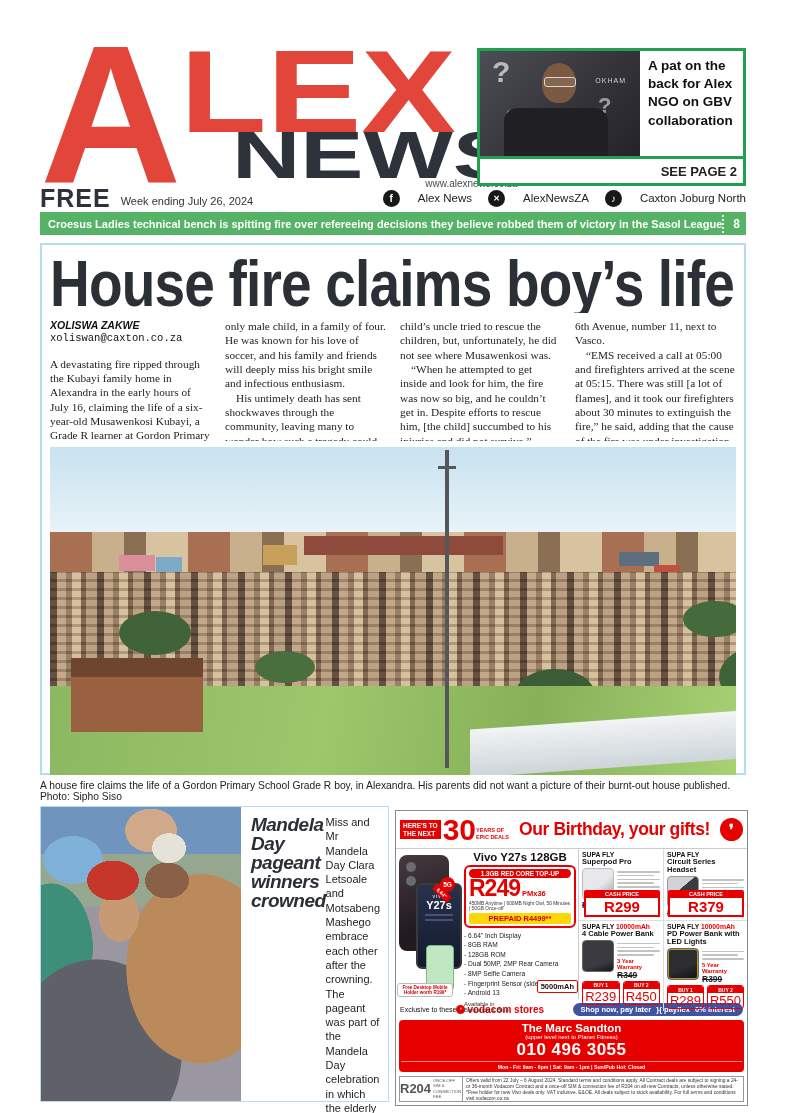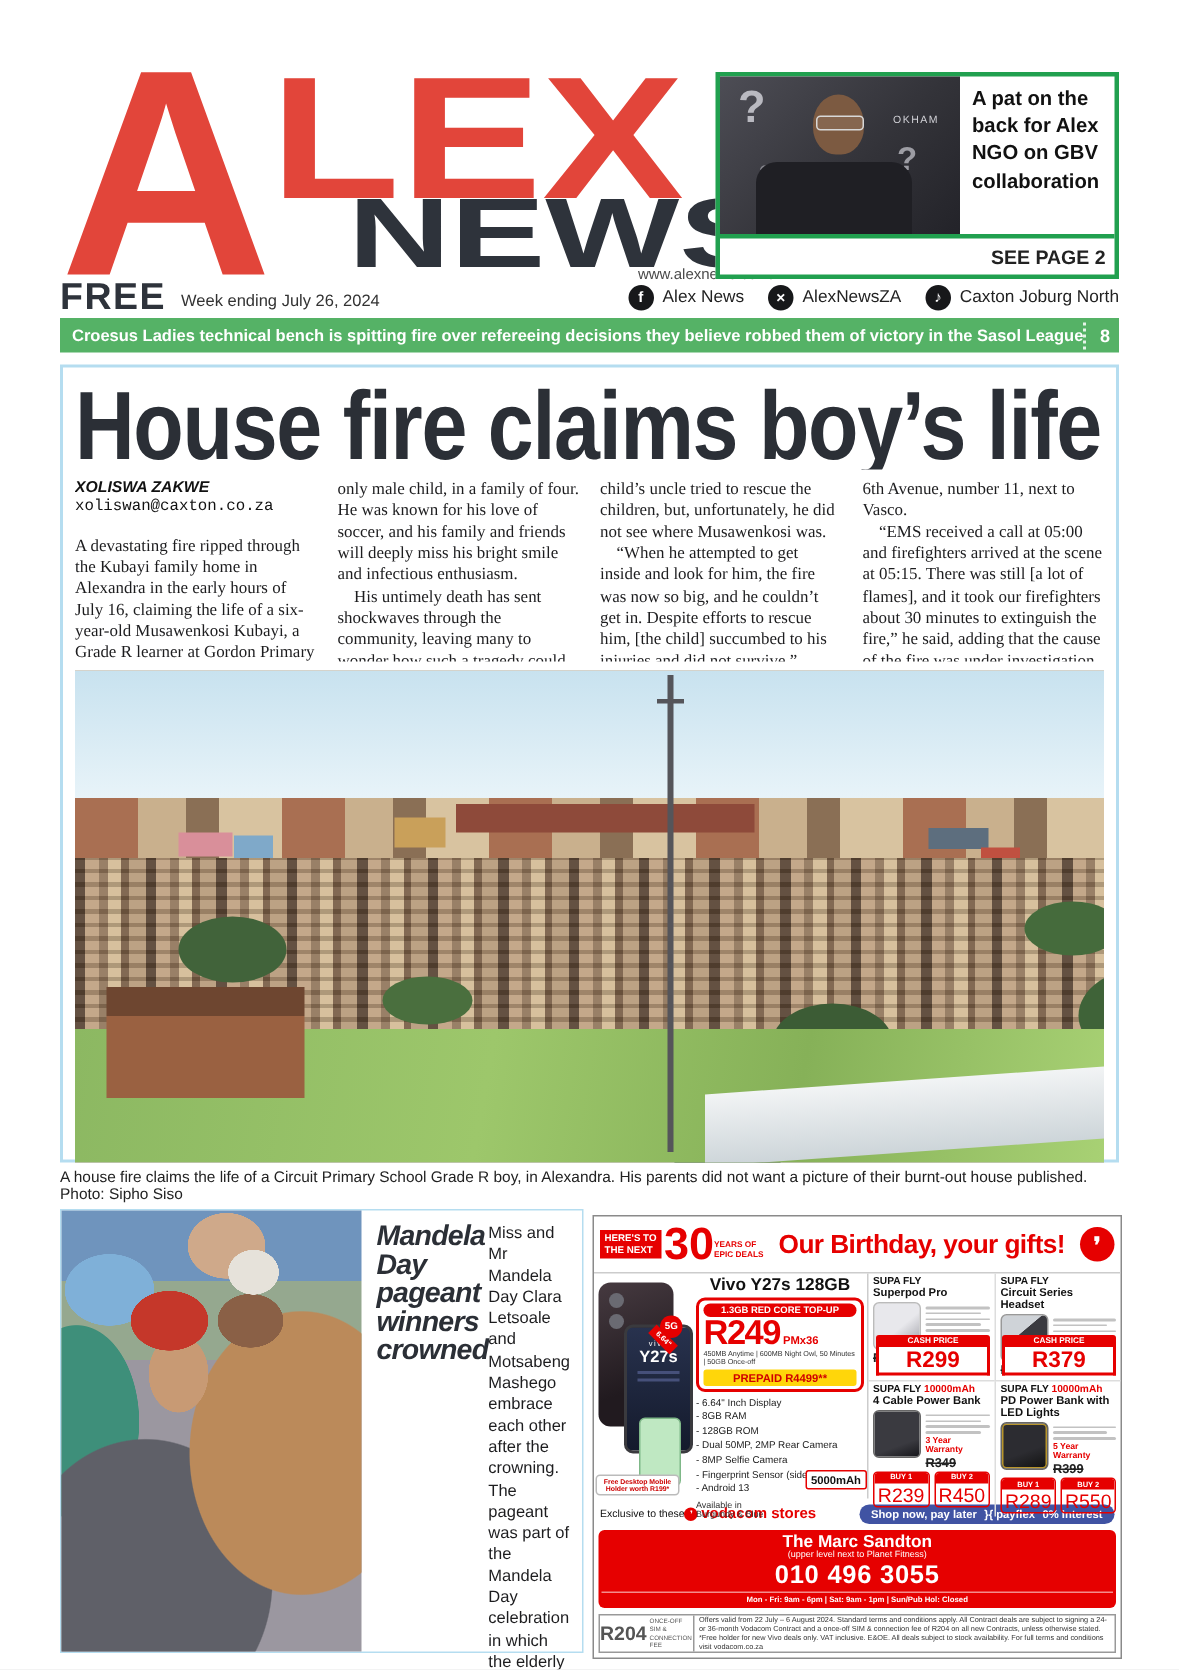--- a/index.html
+++ b/index.html
@@ -32,21 +32,21 @@
   .man-glasses{position:absolute;left:64px;top:26px;width:30px;height:8px;border:1px solid #d8d8d8;border-radius:3px;background:rgba(255,255,255,.08);}
   .teaser-text{flex:1;padding:6px 6px 0 8px;font-size:13.5px;font-weight:700;color:#111;line-height:1.35;}
   .teaser-bottom{height:24px;border-top:3px solid #21a04f;display:flex;align-items:center;justify-content:flex-end;
                  padding-right:6px;font-size:13px;font-weight:700;color:#222;}
 
   
   .info-row{position:absolute;left:40px;top:186px;right:40px;height:24px;display:flex;align-items:center;}
   .free{font-size:25px;font-weight:800;color:#2e333b;letter-spacing:1px;}
   .weekend{font-size:11px;color:#333;margin-left:10px;margin-top:6px;}
   .socials{margin-left:auto;display:flex;gap:16px;align-items:center;}
-  .social{display:flex;align-items:center;gap:6px;font-size:11.5px;color:#222;cursor:pointer;}
+  .social{display:flex;align-items:center;gap:18px;font-size:11.5px;color:#222;cursor:pointer;}
   .sicon{width:17px;height:17px;border-radius:50%;background:#17181a;color:#fff;display:flex;
          align-items:center;justify-content:center;font-size:10px;font-weight:700;}
   .icon-fb::before{content:"f";}
   .icon-x::before{content:"\2715";font-size:8px;}
   .icon-tt::before{content:"\266A";}
 
   
   .banner{position:absolute;left:40px;top:212px;right:40px;height:23px;background:#55b266;color:#fff;
           display:flex;align-items:center;font-weight:700;font-size:11px;overflow:hidden;cursor:pointer;}
   .banner-text{padding-left:8px;white-space:nowrap;flex:1;}
@@ -309,21 +309,21 @@
         <div class="b4"></div>
       <div class="b5"></div>
       <div class="midtown"></div>
       <div class="trees"></div>
       <div class="grass"></div>
       <div class="house"></div>
       <div class="wall"></div>
       <div class="mast"></div>
     </div>
   </div>
-  <div class="caption">A house fire claims the life of a Circuit Primary School Grade R boy, in Alexandra. His parents did not want a picture of their burnt-out house published. Photo: Sipho Siso</div>
+  <div class="caption">A house fire claims the life of a Gordon Primary School Grade R boy, in Alexandra. His parents did not want a picture of their burnt-out house published. Photo: Sipho Siso</div>
 
   <div class="second">
     <div class="scene-crowd"></div>
     <div class="second-col">
       <div class="second-h">Mandela Day pageant winners crowned</div>
       <div class="green-rule"></div>
       <div class="second-body">Miss and Mr Mandela Day Clara Letsoale and Motsabeng Mashego embrace each other after the crowning. The pageant was part of the Mandela Day celebration in which the elderly were handed food parcels and blankets.</div>
 
     </div>
   </div>

